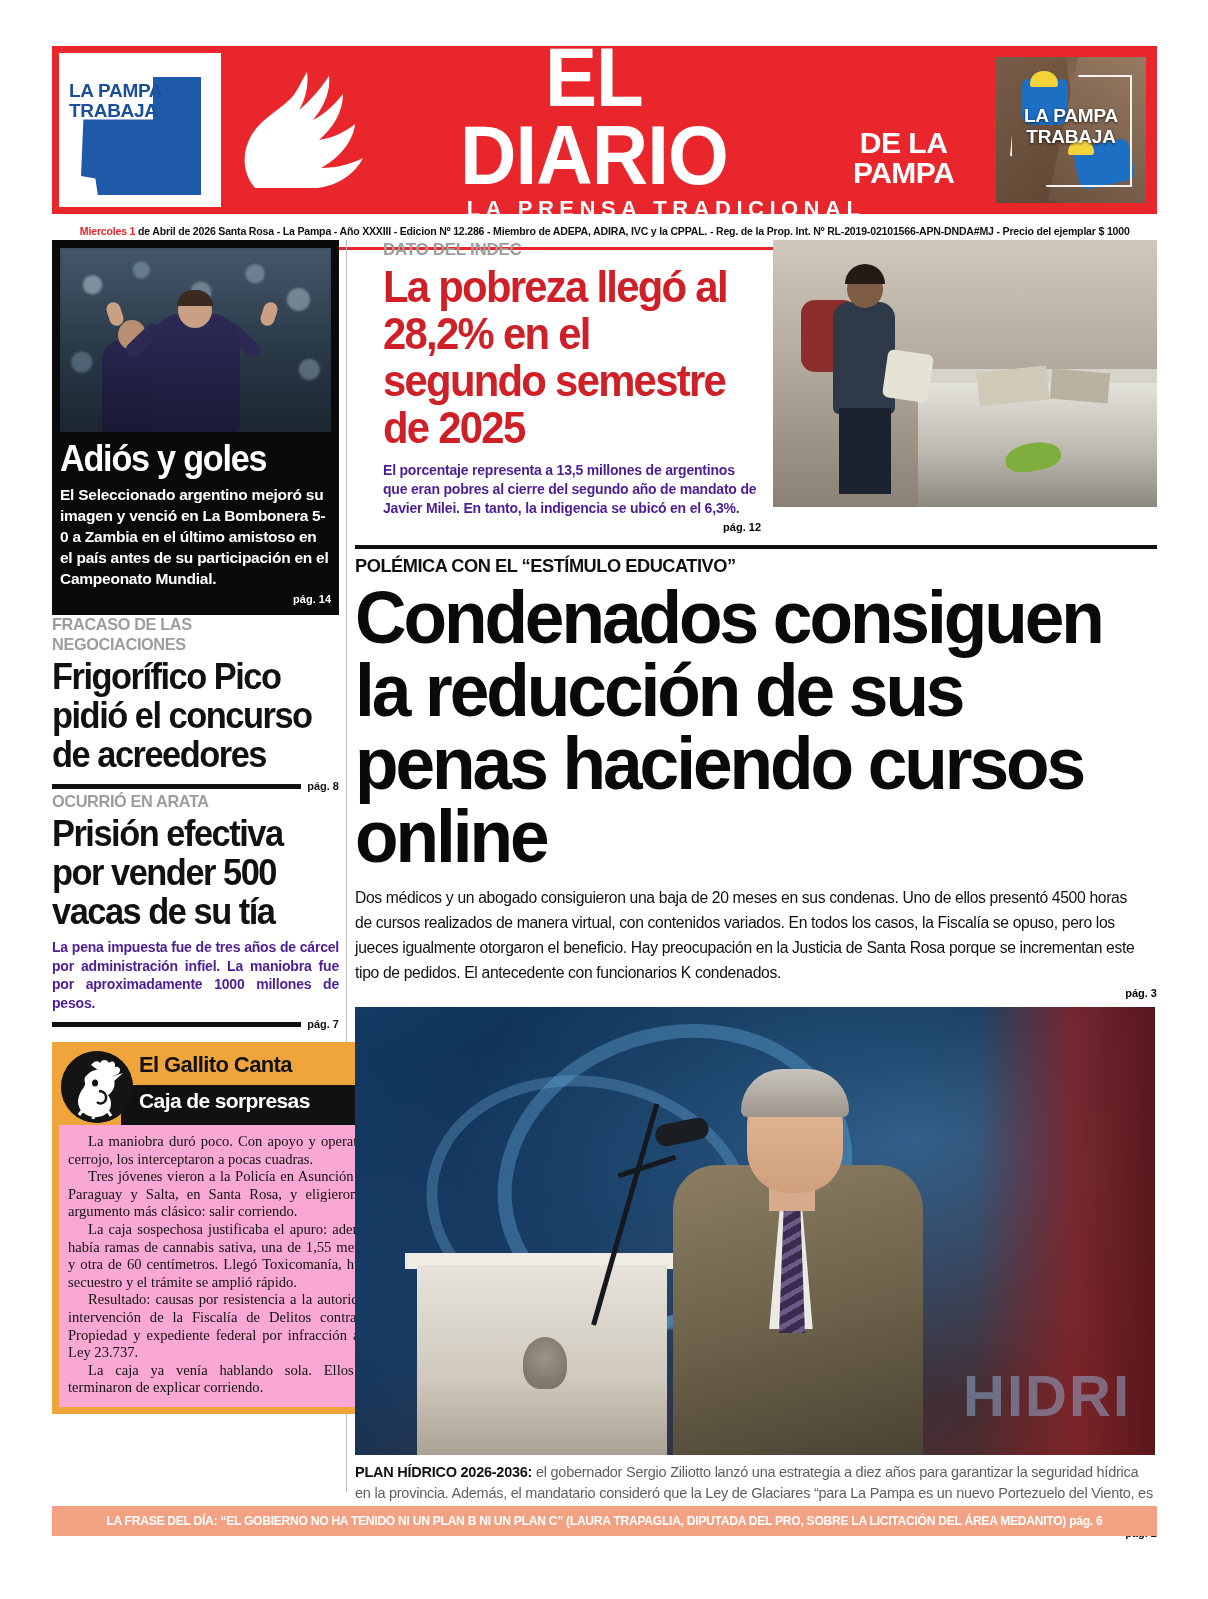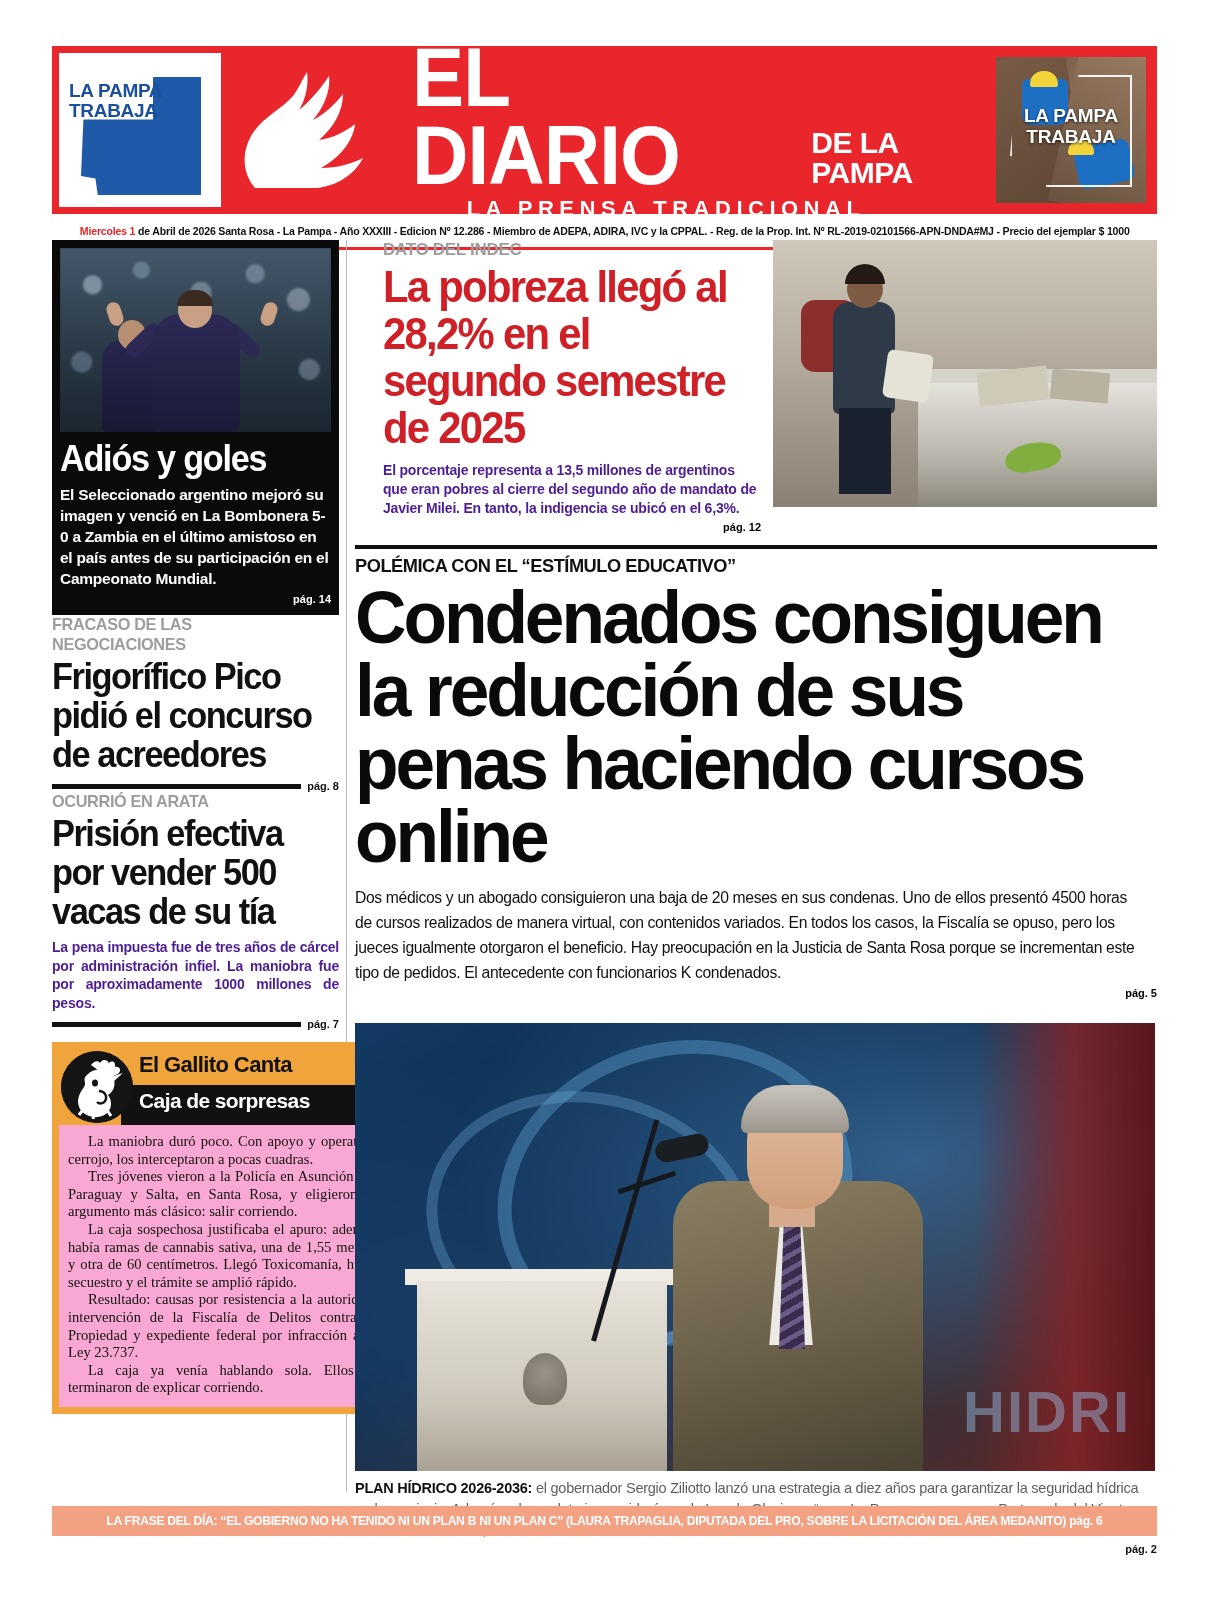--- a/index.html
+++ b/index.html
@@ -51,21 +51,21 @@
   }
   .mh-bird {
     width: 175px; height: 120px; margin-left: 12px;
     position: relative; flex: 0 0 175px;
   }
   .mh-bird svg { display: block; }
   .mh-titlewrap {
     flex: 1 1 auto; position: relative; padding-left: 4px;
   }
   .mh-title-row {
-    display: flex; align-items: flex-end; justify-content: center;
+    display: flex; align-items: flex-end; justify-content: center; text-align: center;
   }
   .mh-title {
     color: #ffffff;
     font-family: "Liberation Sans", sans-serif;
     font-weight: bold;
     font-size: 84px;
     line-height: 78px;
     letter-spacing: -1px;
     transform: scaleX(0.93);
     transform-origin: left bottom;
@@ -412,21 +412,21 @@
     transform: scaleX(0.98); transform-origin: left;
   }
   .main-pag {
     text-align: right; font-family: "Liberation Sans", sans-serif;
     font-weight: bold; font-size: 11px; margin-top: 2px;
   }
 
   
   .big-photo {
     width: 800px; height: 448px; position: relative; overflow: hidden;
-    background: #0d1b2a; margin-top: 24px;
+    background: #0d1b2a; margin-top: 8px;
   }
   .big-photo .stage-bg {
     position: absolute; inset: 0;
     background:
       radial-gradient(ellipse at 70% 30%, rgba(70,140,200,.55) 0%, transparent 58%),
       radial-gradient(ellipse at 20% 70%, rgba(40,90,150,.45) 0%, transparent 62%),
       linear-gradient(150deg,#123a63 0%,#0d2844 40%,#3a2a2e 72%,#5a2b2b 100%);
   }
   .big-photo .curtain {
     position: absolute; right: 0; top: 0; width: 180px; height: 100%;
@@ -667,21 +667,21 @@
         <div class="bag"></div>
       </div>
     </div>
 
     <div class="hrule-thick"></div>
 
     <div>
       <div class="main-kicker">POLÉMICA CON EL “ESTÍMULO EDUCATIVO”</div>
       <div class="main-head">Condenados consiguen la reducción de sus penas haciendo cursos online</div>
       <div class="main-body">Dos médicos y un abogado consiguieron una baja de 20 meses en sus condenas. Uno de ellos presentó 4500 horas de cursos realizados de manera virtual, con contenidos variados. En todos los casos, la Fiscalía se opuso, pero los jueces igualmente otorgaron el beneficio. Hay preocupación en la Justicia de Santa Rosa porque se incrementan este tipo de pedidos. El antecedente con funcionarios K condenados.</div>
-      <div class="main-pag">pág. 5</div>
+      <div class="main-pag">pág. 3</div>
     </div>
 
     <div>
       <div class="big-photo">
         <div class="stage-bg"></div>
         <div class="wave2"></div>
         <div class="wave1"></div>
         <div class="curtain"></div>
         <div class="banner-text">HIDRI</div>
         <div class="podium-top"></div>

